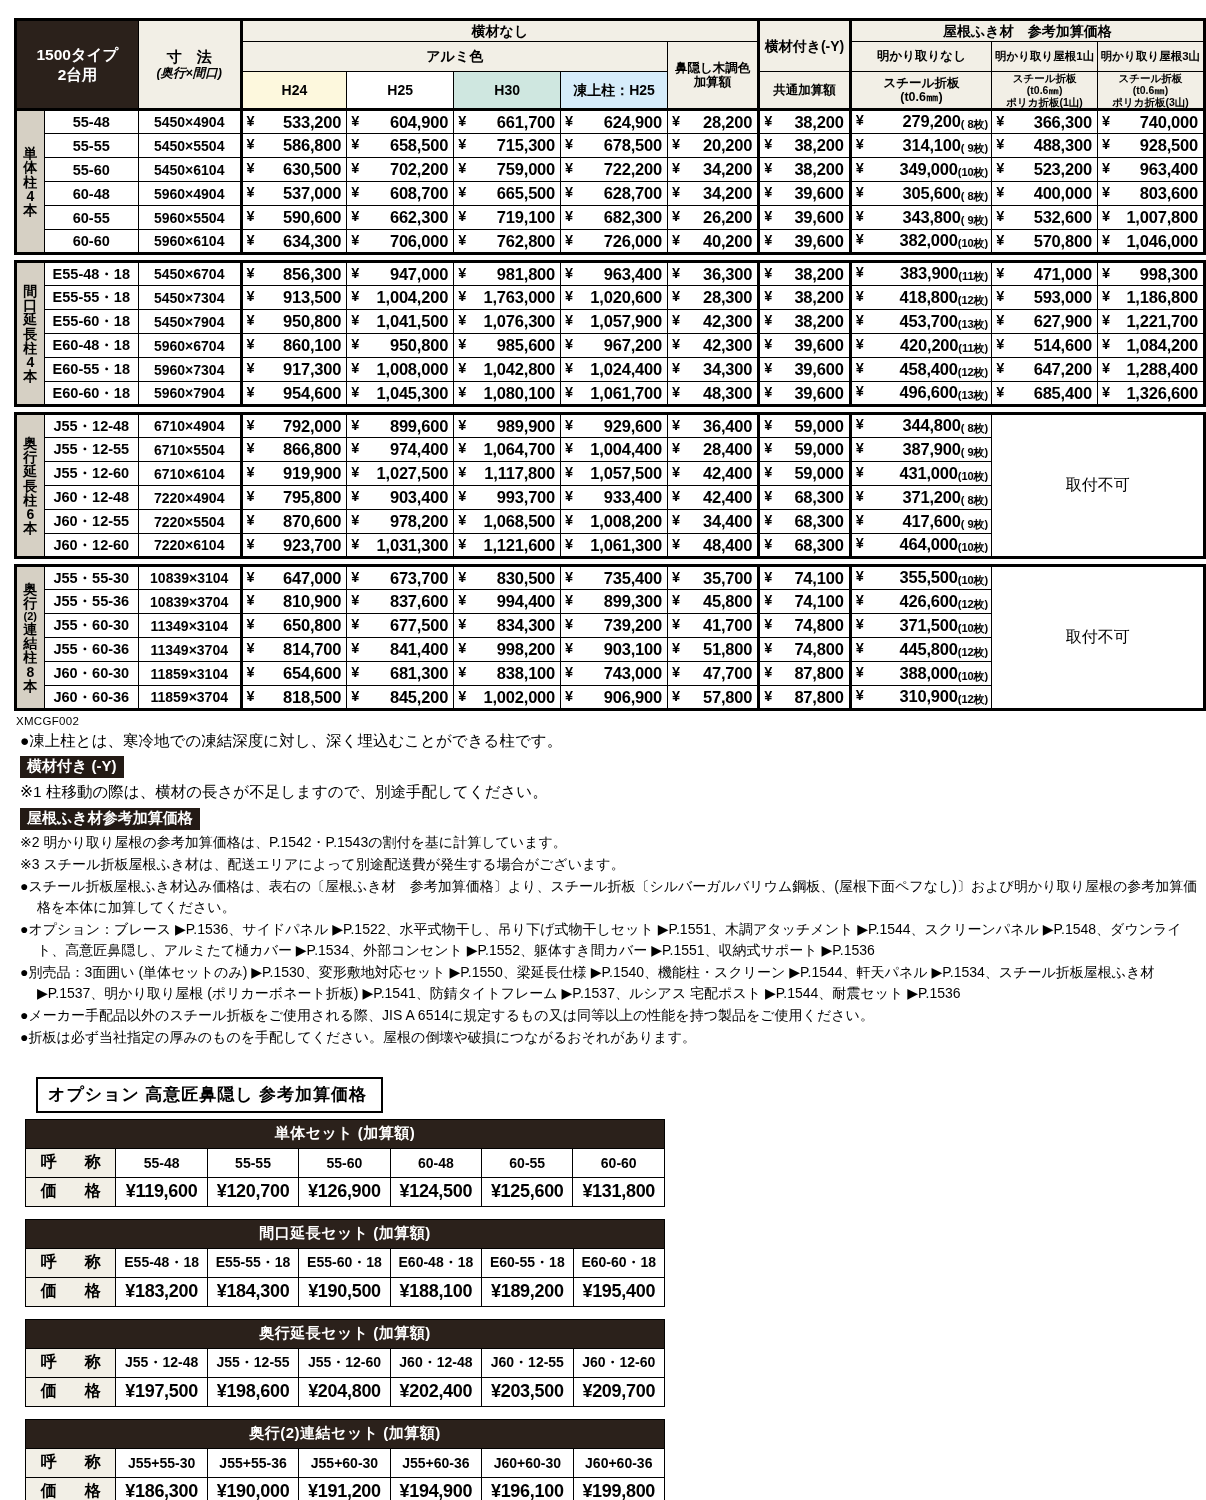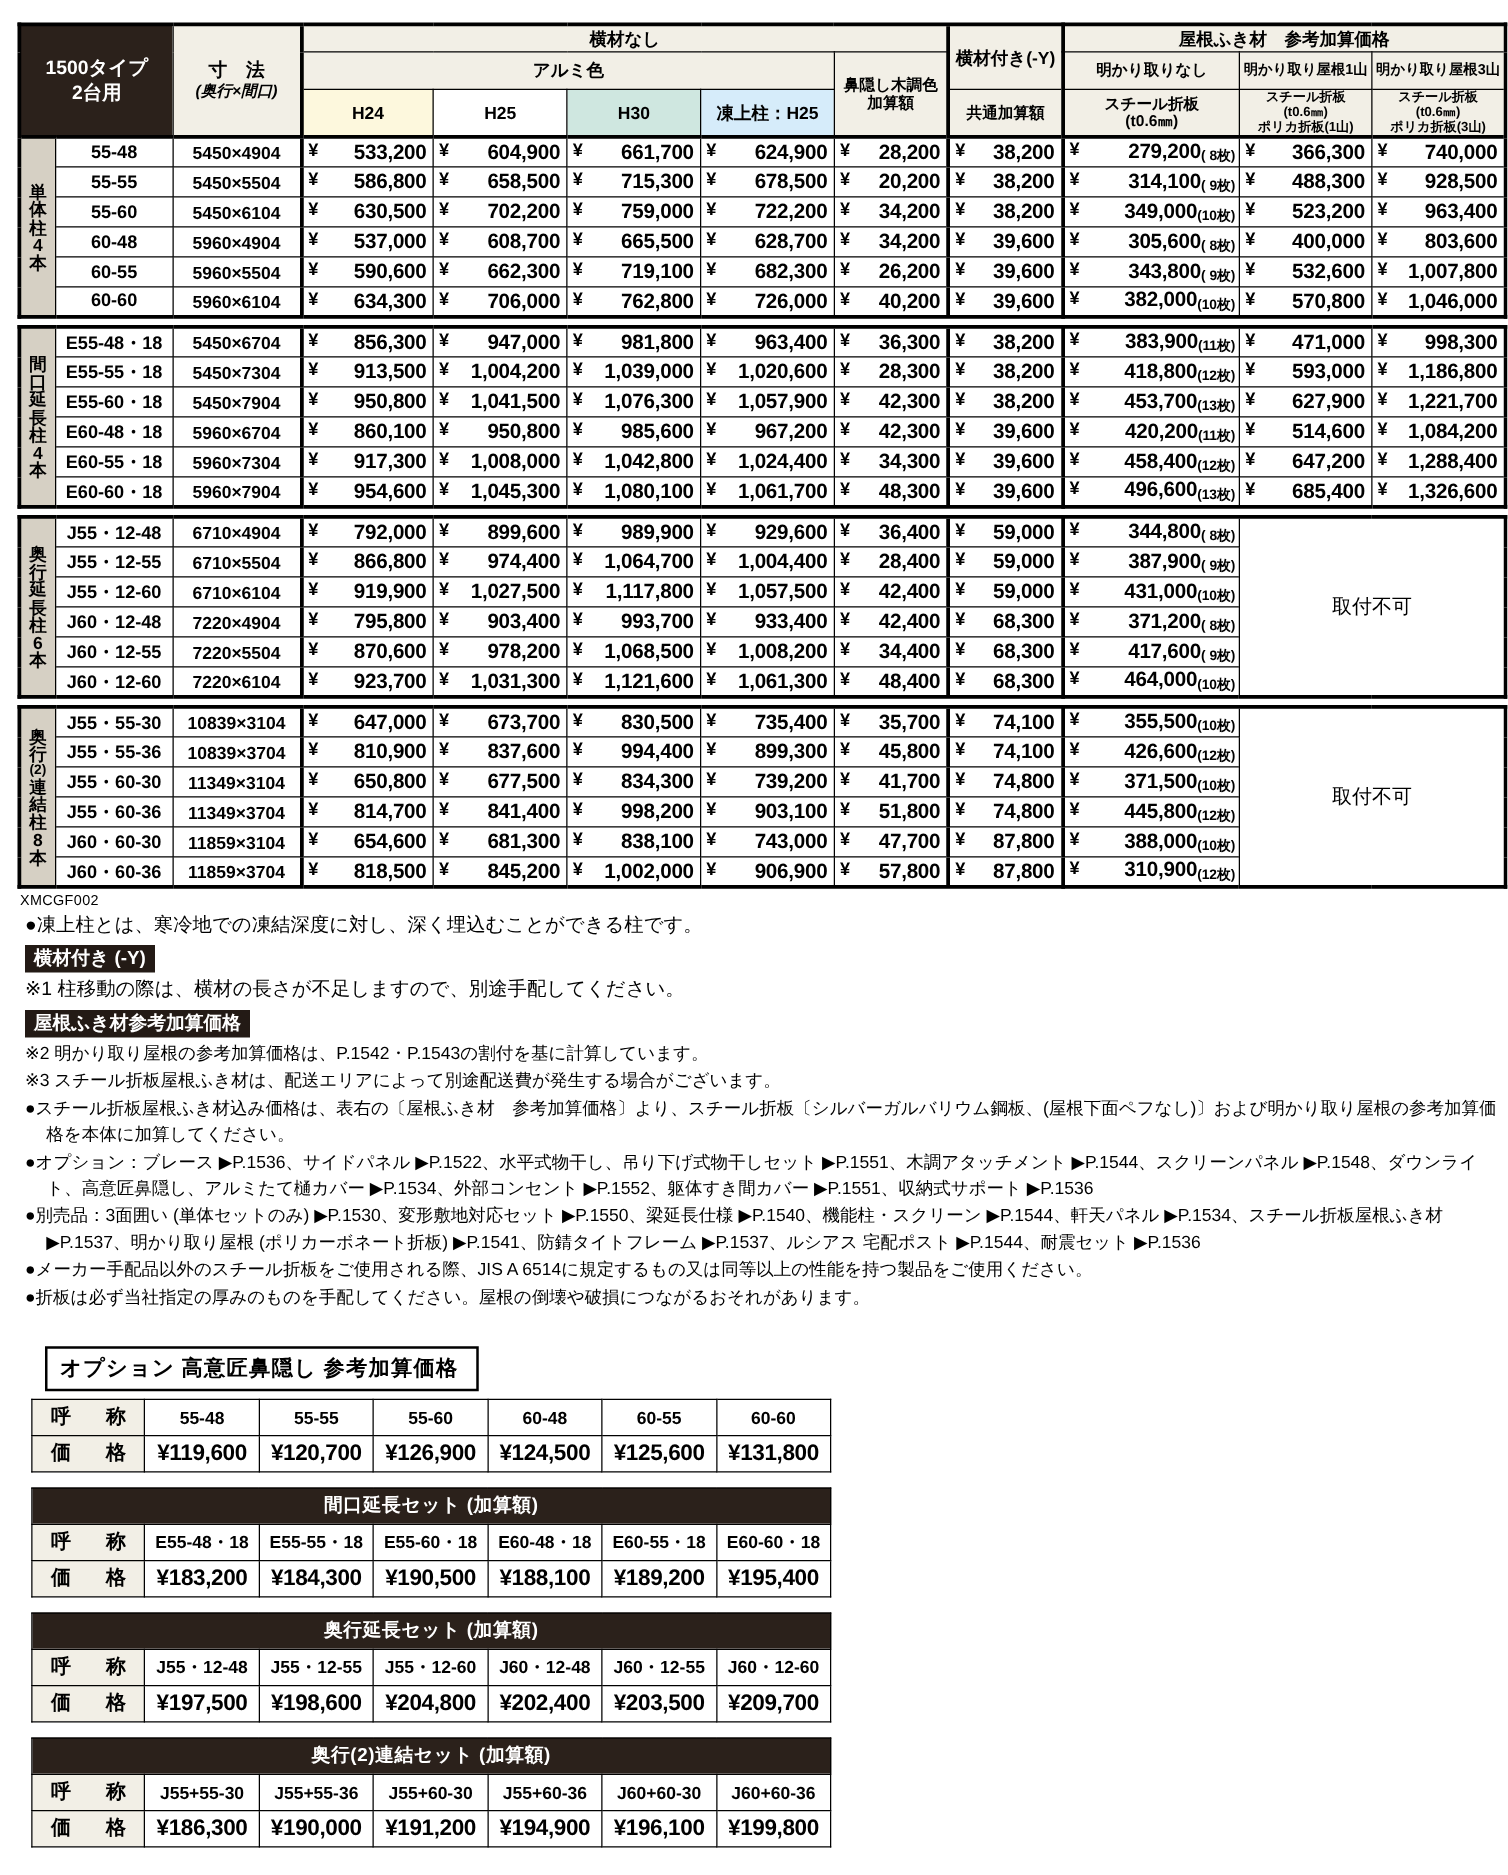--- a/index.html
+++ b/index.html
@@ -480,21 +480,21 @@
           <td class="price tk-l">
             <span class="yen">¥</span>
             <span class="num">913,500</span>
           </td>
           <td class="price ">
             <span class="yen">¥</span>
             <span class="num">1,004,200</span>
           </td>
           <td class="price ">
             <span class="yen">¥</span>
-            <span class="num">1,039,000</span>
+            <span class="num">1,763,000</span>
           </td>
           <td class="price ">
             <span class="yen">¥</span>
             <span class="num">1,020,600</span>
           </td>
           <td class="price ">
             <span class="yen">¥</span>
             <span class="num">28,300</span>
           </td>
           <td class="price tk-l tk-r">
@@ -1130,20 +1130,23 @@
         <colgroup>
           <col style="width:90px">
           <col style="width:91px">
           <col style="width:91px">
           <col style="width:91px">
           <col style="width:91px">
           <col style="width:91px">
           <col style="width:91px">
         </colgroup>
         <tbody>
+          <tr>
+            <td class="ohead" colspan="7">単体セット (加算額)</td>
+          </tr>
           <tr>
             <td class="olab">呼　称</td>
             <td class="oname">55-48</td>
             <td class="oname">55-55</td>
             <td class="oname">55-60</td>
             <td class="oname">60-48</td>
             <td class="oname">60-55</td>
             <td class="oname">60-60</td>
           </tr>
           <tr>

